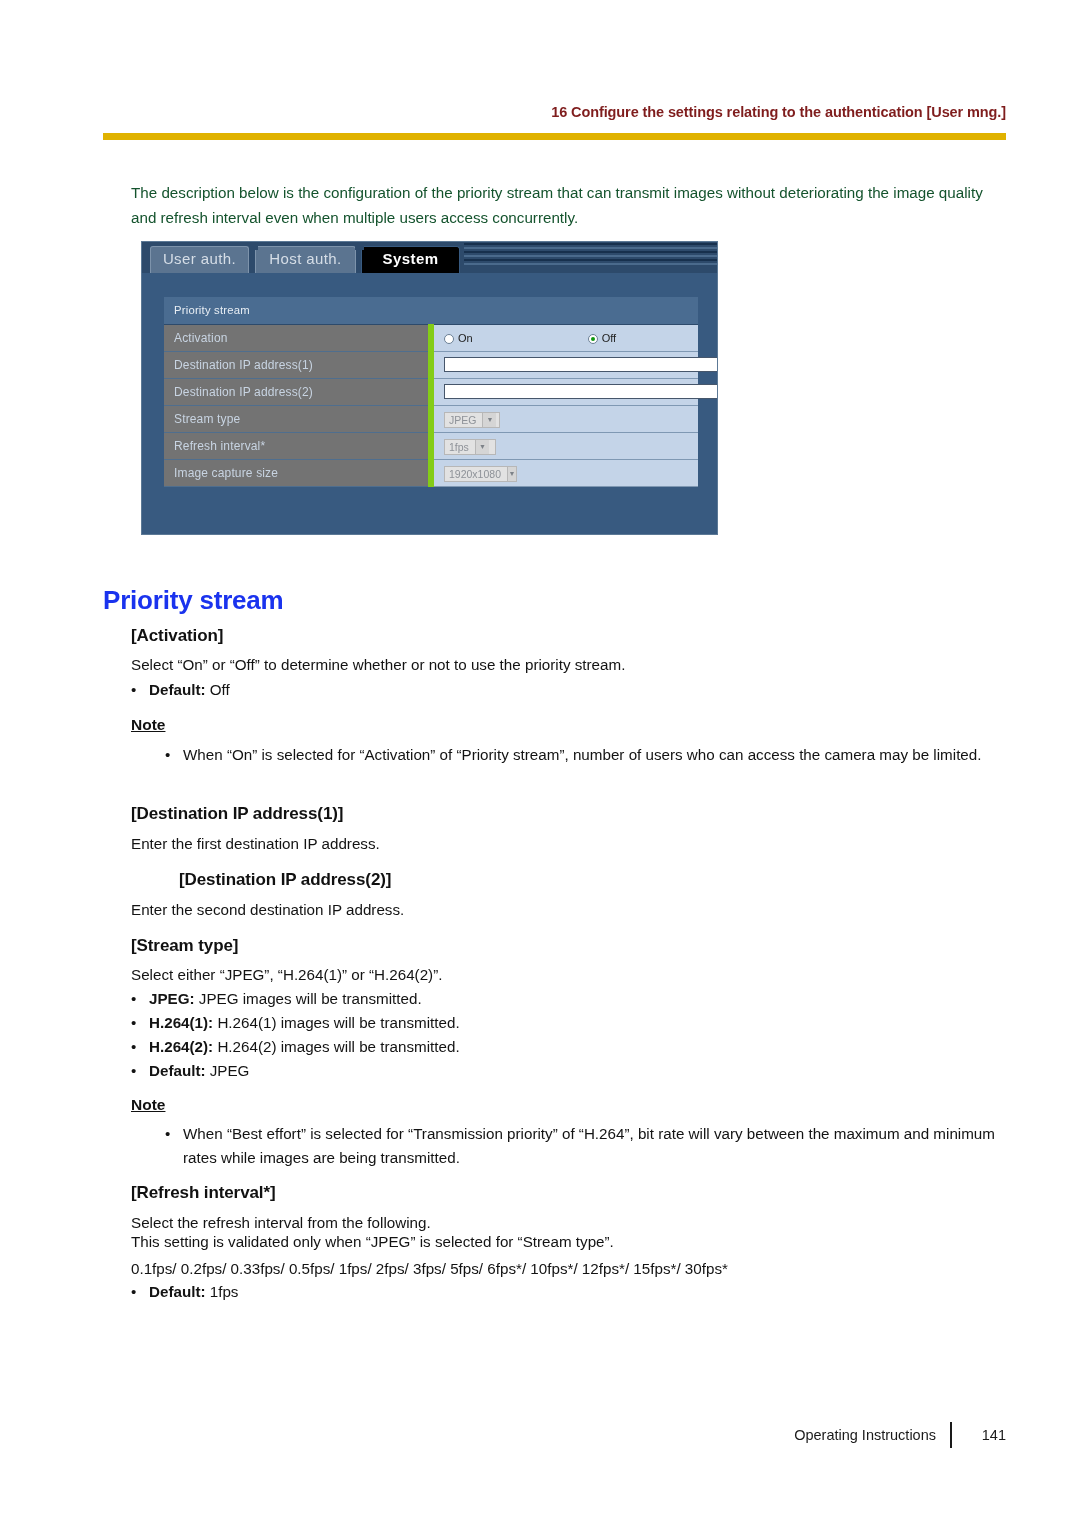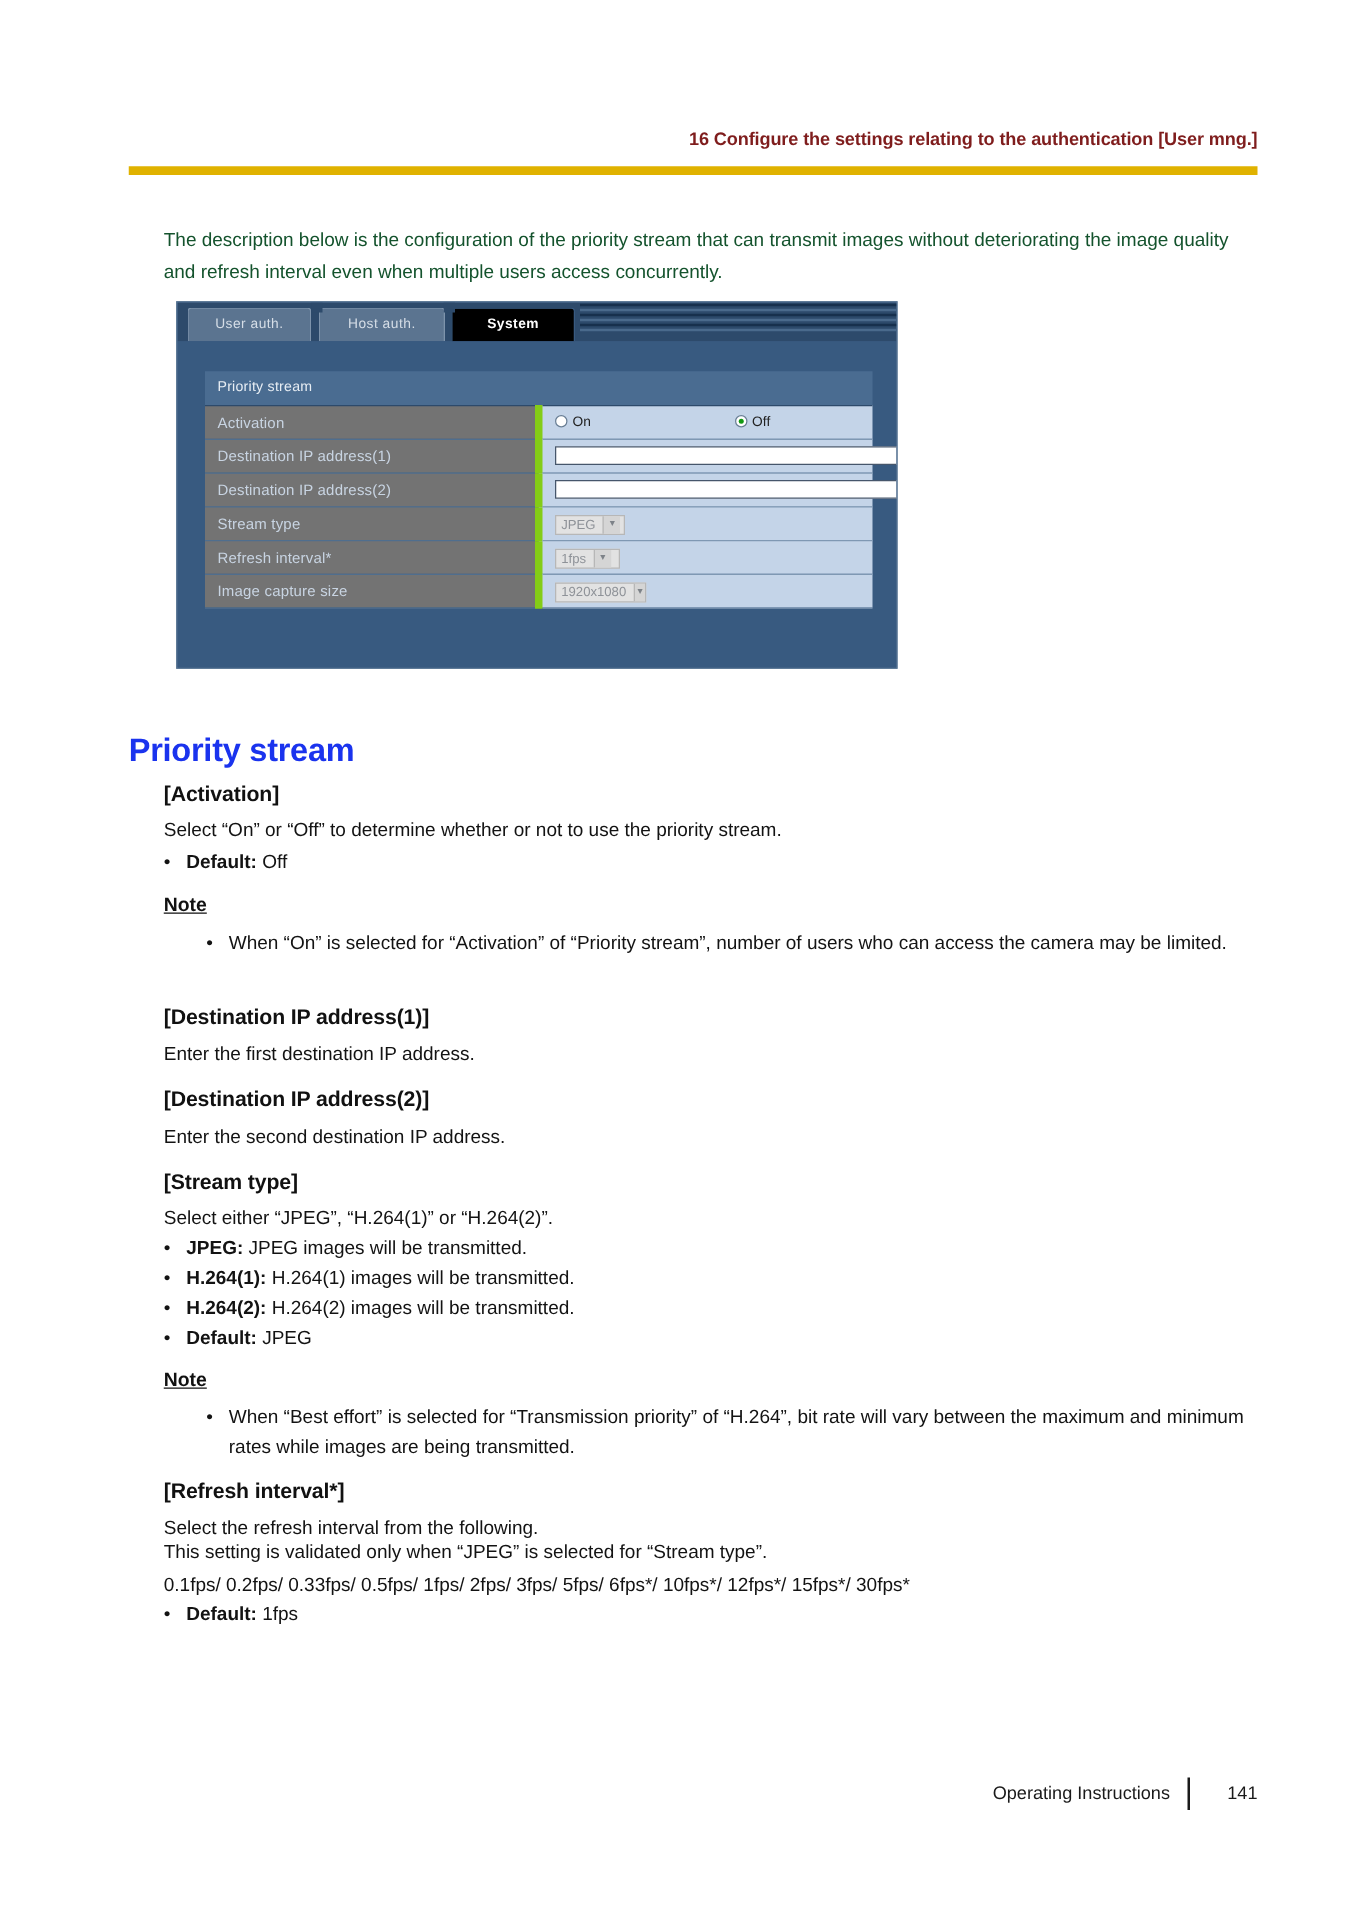--- a/index.html
+++ b/index.html
@@ -65,21 +65,21 @@
     left: 0; top: 0;
     width: 577px;
     height: 31px;
     background: #2d4a6b;
   }
   .ui-tab {
     position: absolute;
     top: 4px;
     height: 27px;
     box-sizing: border-box;
-    font-size: 11px;
+    font-size: 15px;
     color: #d6dee7;
     text-align: center;
     line-height: 24px;
     letter-spacing: 0.4px;
     background: #5b7490;
     border: 1px solid #7d93ab;
     border-bottom: none;
     border-radius: 3px 3px 0 0;
   }
   .ui-tab.t1 { left: 8px;   width: 99px; }
@@ -148,21 +148,21 @@
     letter-spacing: 0.15px;
   }
   .ui-value {
     background: #c4d4e8;
     border-bottom: 1px solid #7f98b3;
     padding-left: 10px;
     vertical-align: middle;
   }
 
   .radio-group { display: flex; align-items: center; font-size: 11px; color: #222; }
-  .radio-opt { display: flex; align-items: flex-start; }
+  .radio-opt { display: flex; align-items: flex-end; }
   .radio-opt.second { margin-left: 115px; }
   .radio-dot {
     width: 10px; height: 10px;
     border-radius: 50%;
     border: 1px solid #6a7f95;
     background: #ffffff;
     margin-right: 4px;
     box-sizing: border-box;
     position: relative;
   }
@@ -401,21 +401,21 @@
 
 <div class="note-title" style="top:716px;">Note</div>
 <div class="bullet-row lvl2" style="top:743px; width:845px;">
   <span class="dot">•</span>
   <span class="txt">When “On” is selected for “Activation” of “Priority stream”, number of users who can access the camera may be limited.</span>
 </div>
 
 <div class="h-bold" style="top:804px;">[Destination IP address(1)]</div>
 <div class="p" style="top:832px; width:880px;">Enter the first destination IP address.</div>
 
-<div class="h-bold" style="top:870px;">[Destination IP address(2)]</div>
+<div class="h-bold" style="top:870px;margin-left:48px;">[Destination IP address(2)]</div>
 <div class="p" style="top:898px; width:880px;">Enter the second destination IP address.</div>
 
 <div class="h-bold" style="top:936px;">[Stream type]</div>
 <div class="p" style="top:963px; width:880px;">Select either “JPEG”, “H.264(1)” or “H.264(2)”.</div>
 
 <div class="bullet-row lvl1" style="top:987px; width:880px;">
   <span class="dot">•</span>
   <span class="txt"><b>JPEG:</b><span> JPEG images will be transmitted.</span></span>
 </div>
 <div class="bullet-row lvl1" style="top:1011px; width:880px;">

